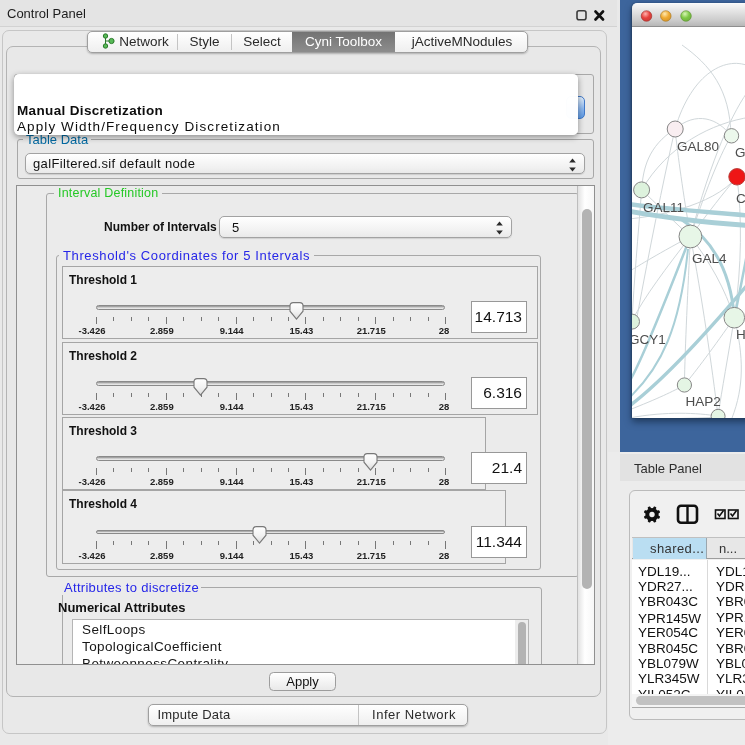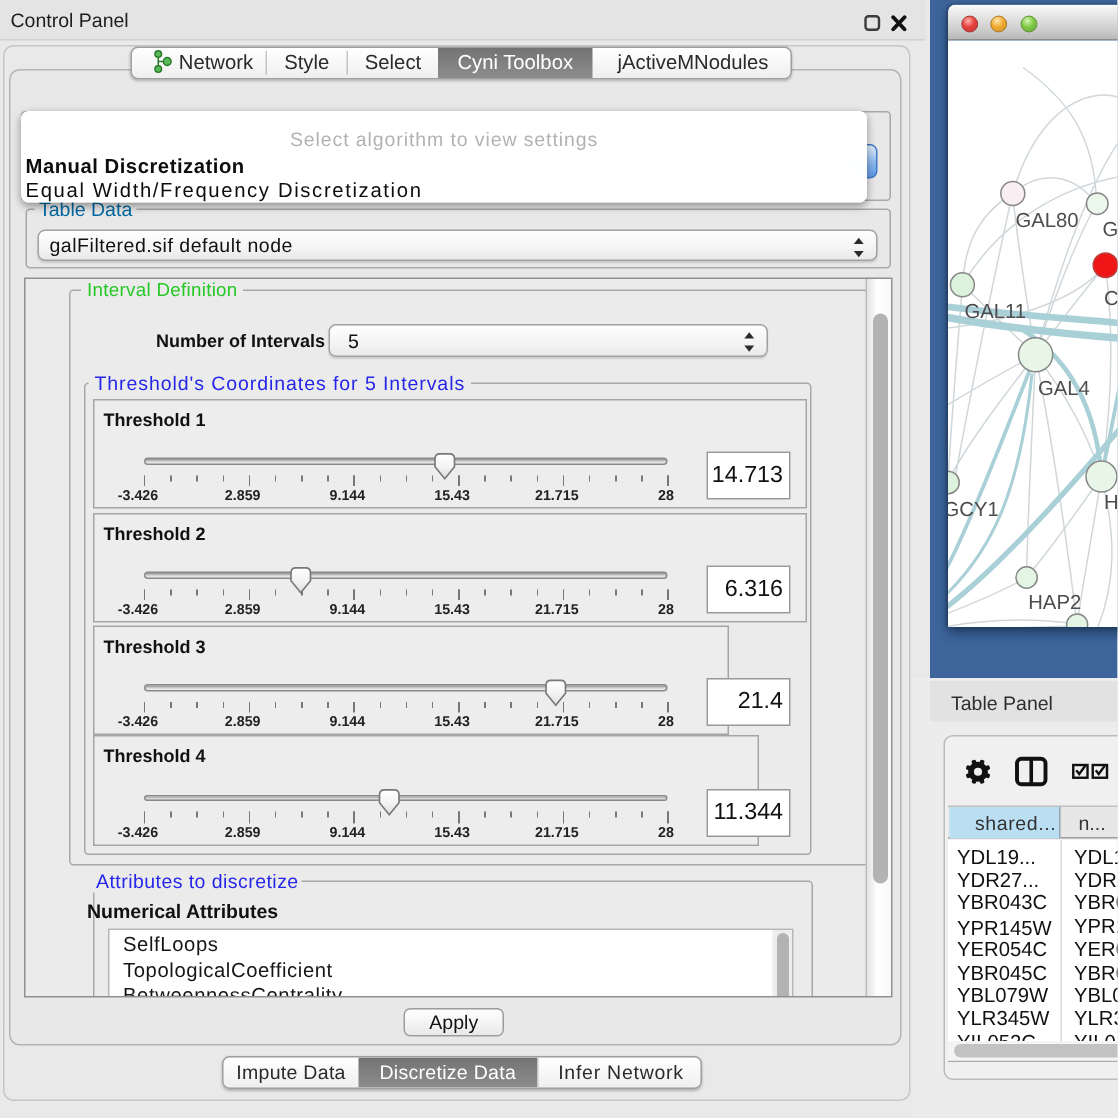--- a/index.html
+++ b/index.html
@@ -186,23 +186,22 @@
 <div class="a" style="left:566px;top:95.5px;width:19px;height:23px;border:1px solid #4179c9;border-radius:5px;background:linear-gradient(#e2effc,#8cb7ee 55%,#5e9ae4)"></div>
 <div class="a grp" style="left:17px;top:139px;width:577px;height:40px"></div>
 <div class="a" style="left:23px;top:132px;background:#e8e8e8;padding:0 3px;font-size:13px;color:#0369a1">Table Data</div>
 <div class="a combo" style="left:25px;top:153px;width:560px;height:21px;line-height:20px;padding-left:7px;letter-spacing:0.35px">galFiltered.sif default node
 <svg class="stair" style="top:3.5px" width="8" height="14" viewBox="0 0 8 14">
       <path d="M4 0.5 L7.3 4.6 L0.7 4.6 Z" fill="#2b2b2b"></path>
       <path d="M4 13.5 L7.3 9.4 L0.7 9.4 Z" fill="#2b2b2b"></path>
     </svg>
 </div>
 <div class="a" style="left:14px;top:74px;width:564px;height:61px;background:rgba(255,255,255,0.985);border-radius:5px;box-shadow:0 2px 6px rgba(0,0,0,0.4)">
-<div class="a" style="left:0;top:11px;width:100%;text-align:center;font-size:13px;letter-spacing:0.6px;color:#b2b2b2">Select algorithm to view settings</div>
 <div class="a" style="left:3px;top:28.5px;font-size:13.5px;letter-spacing:0.35px;font-weight:bold;color:#0d0d0d">Manual Discretization</div>
-<div class="a" style="left:3px;top:44.5px;font-size:13.5px;letter-spacing:1.1px;color:#0d0d0d">Equal Width/Frequency Discretization</div>
+<div class="a" style="left:3px;top:44.5px;font-size:13.5px;letter-spacing:1.1px;color:#0d0d0d">Apply Width/Frequency Discretization</div>
 </div>
 <div class="a" style="left:16px;top:185px;width:579px;height:480px;border:1px solid #909090;background:#ebebeb;overflow:hidden">
 <div class="a grp" style="left:29px;top:7px;width:533px;height:384px">
       <span class="grplab" style="color:#26c826;letter-spacing:0.2px">Interval Definition</span>
     </div>
     <div class="a" style="left:87px;top:33.5px;font-size:12px;font-weight:bold;color:#111">Number of Intervals</div>
     <div class="a combo" style="left:202px;top:29.5px;width:293px;height:22px;line-height:21px;padding-left:12px">5
 <svg class="stair" style="top:4px" width="8" height="14" viewBox="0 0 8 14">
         <path d="M4 0.5 L7.3 4.6 L0.7 4.6 Z" fill="#2b2b2b"></path>
         <path d="M4 13.5 L7.3 9.4 L0.7 9.4 Z" fill="#2b2b2b"></path>
@@ -314,15 +313,14 @@
 <div class="a" style="left:442px;top:0;width:14px;height:60px;background:#ededed">
         <div class="a" style="left:3px;top:2px;width:8px;height:70px;border-radius:4px;background:#b3b3b3"></div>
       </div>
 </div>
 <div class="a" style="left:560px;top:0;width:18px;height:478px;background:linear-gradient(90deg,#e2e2e2,#ffffff 40%,#f6f6f6);border-left:1px solid #bdbdbd"></div>
 <div class="a" style="left:564.5px;top:23px;width:10px;height:380px;border-radius:5px;background:#b3b3b3"></div>
 </div>
 <div class="a" style="left:269px;top:671.5px;width:67px;height:19px;border:1px solid #9d9d9d;border-radius:4.5px;background:linear-gradient(#ffffff,#e9e9e9);text-align:center;font-size:13px;color:#111;line-height:18px">Apply</div>
 <div class="a" style="left:148px;top:703.5px;width:320px;height:22px;border:1px solid #9f9f9f;border-radius:5px;background:linear-gradient(#ffffff,#efefef);box-shadow:0 1px 2px rgba(0,0,0,0.25);overflow:hidden">
 <div class="tseg" style="left:0;width:90px;font-size:13px;letter-spacing:0.2px">Impute Data</div>
-<div class="tseg tsel" style="left:90px;width:119px;font-size:13px;letter-spacing:0.2px">Discretize Data</div>
 <div class="a" style="left:209px;top:0;bottom:0;width:1px;background:#c4c4c4"></div>
 <div class="tseg" style="left:210px;width:110px;font-size:13px;letter-spacing:0.5px">Infer Network</div>
 </div>
 </body></html>

